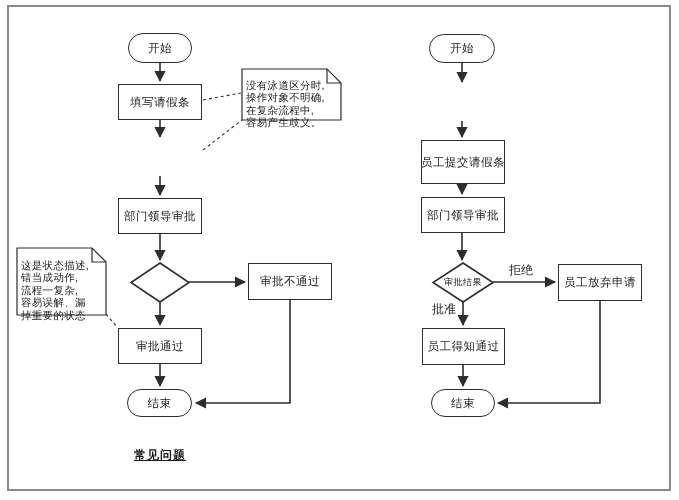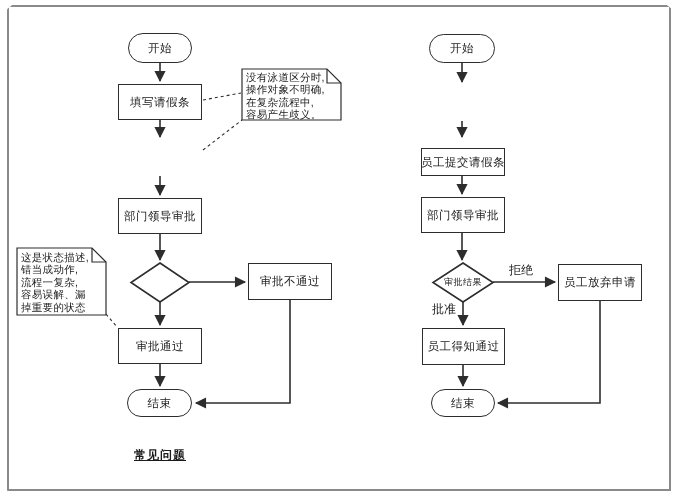--- a/index.html
+++ b/index.html
@@ -3,21 +3,20 @@
 <meta charset="utf-8">
 <style>
   :root{
     --bg:#ffffff; --frame:#8a8a8a; --line:#2d2d2d; --text:#1b1b1b;
   }
   html,body{margin:0;padding:0;background:#fff;}
   .stage{
     position:relative; width:679px; height:500px; background:var(--bg);
     font-family:"Liberation Sans","DejaVu Sans",sans-serif; color:var(--text);
     overflow:hidden;
-    border-radius:28px;
   }
   .frame{
     position:absolute; left:7px; top:5px; width:664px; height:486px;
     border:2px solid var(--frame); box-sizing:border-box; pointer-events:none;
   }
   svg.wires{position:absolute; left:0; top:0; width:679px; height:500px;}
   svg.wires line, svg.wires polyline{stroke:var(--line); stroke-width:1.6; fill:none;}
   svg.wires line.dashed{stroke-width:1.1; stroke-dasharray:3 3;}
   svg.wires polygon.diamond{fill:#ffffff; stroke:var(--line); stroke-width:1.6;}
   svg.wires path.note-shape{fill:#ffffff; stroke:var(--line); stroke-width:1.2;}
@@ -31,21 +30,21 @@
   .stadium{border-radius:15px;}
   .floating-label{
     position:absolute; display:flex; align-items:center; justify-content:center;
     font-size:12px; white-space:nowrap; background:transparent;
   }
   .diamond-label{
     position:absolute; display:flex; align-items:center; justify-content:center;
     font-size:9px; white-space:nowrap; letter-spacing:0.5px;
   }
   .note-text{
-    position:absolute; font-size:10.5px; line-height:12.4px; letter-spacing:0.3px;
+    position:absolute; font-size:10.5px; line-height:12.4px; letter-spacing:0.3px;margin-top:8px;
   }
   .note-text span{display:block; white-space:nowrap;}
   .caption{
     position:absolute; display:flex; align-items:center; justify-content:center;
     font-size:12px; font-weight:bold; text-decoration:underline; letter-spacing:1px;
     white-space:nowrap;
   }
 </style>
 </head>
 <body>
@@ -123,21 +122,21 @@
     <span>这是状态描述,</span>
     <span>错当成动作,</span>
     <span>流程一复杂,</span>
     <span>容易误解、漏</span>
     <span>掉重要的状态</span>
   </div>
 
   <div class="node stadium" style="left:429px;top:34px;width:66px;height:29px;">
     <span>开始</span>
   </div>
-  <div class="node" style="left:421px;top:148px;width:84px;height:28px;justify-content:center;">
+  <div class="node" style="left:421px;top:140px;width:84px;height:44px;justify-content:center;">
     <span>员工提交请假条</span>
   </div>
   <div class="node" style="left:421px;top:197px;width:84px;height:36px;">
     <span>部门领导审批</span>
   </div>
   <div class="diamond-label" style="left:433px;top:274px;width:60px;height:16px;">审批结果</div>
   <div class="floating-label" style="left:506px;top:263px;width:30px;height:14px;">拒绝</div>
   <div class="floating-label" style="left:430px;top:302px;width:28px;height:14px;">批准</div>
   <div class="node" style="left:558px;top:264px;width:84px;height:37px;">
     <span>员工放弃申请</span>

